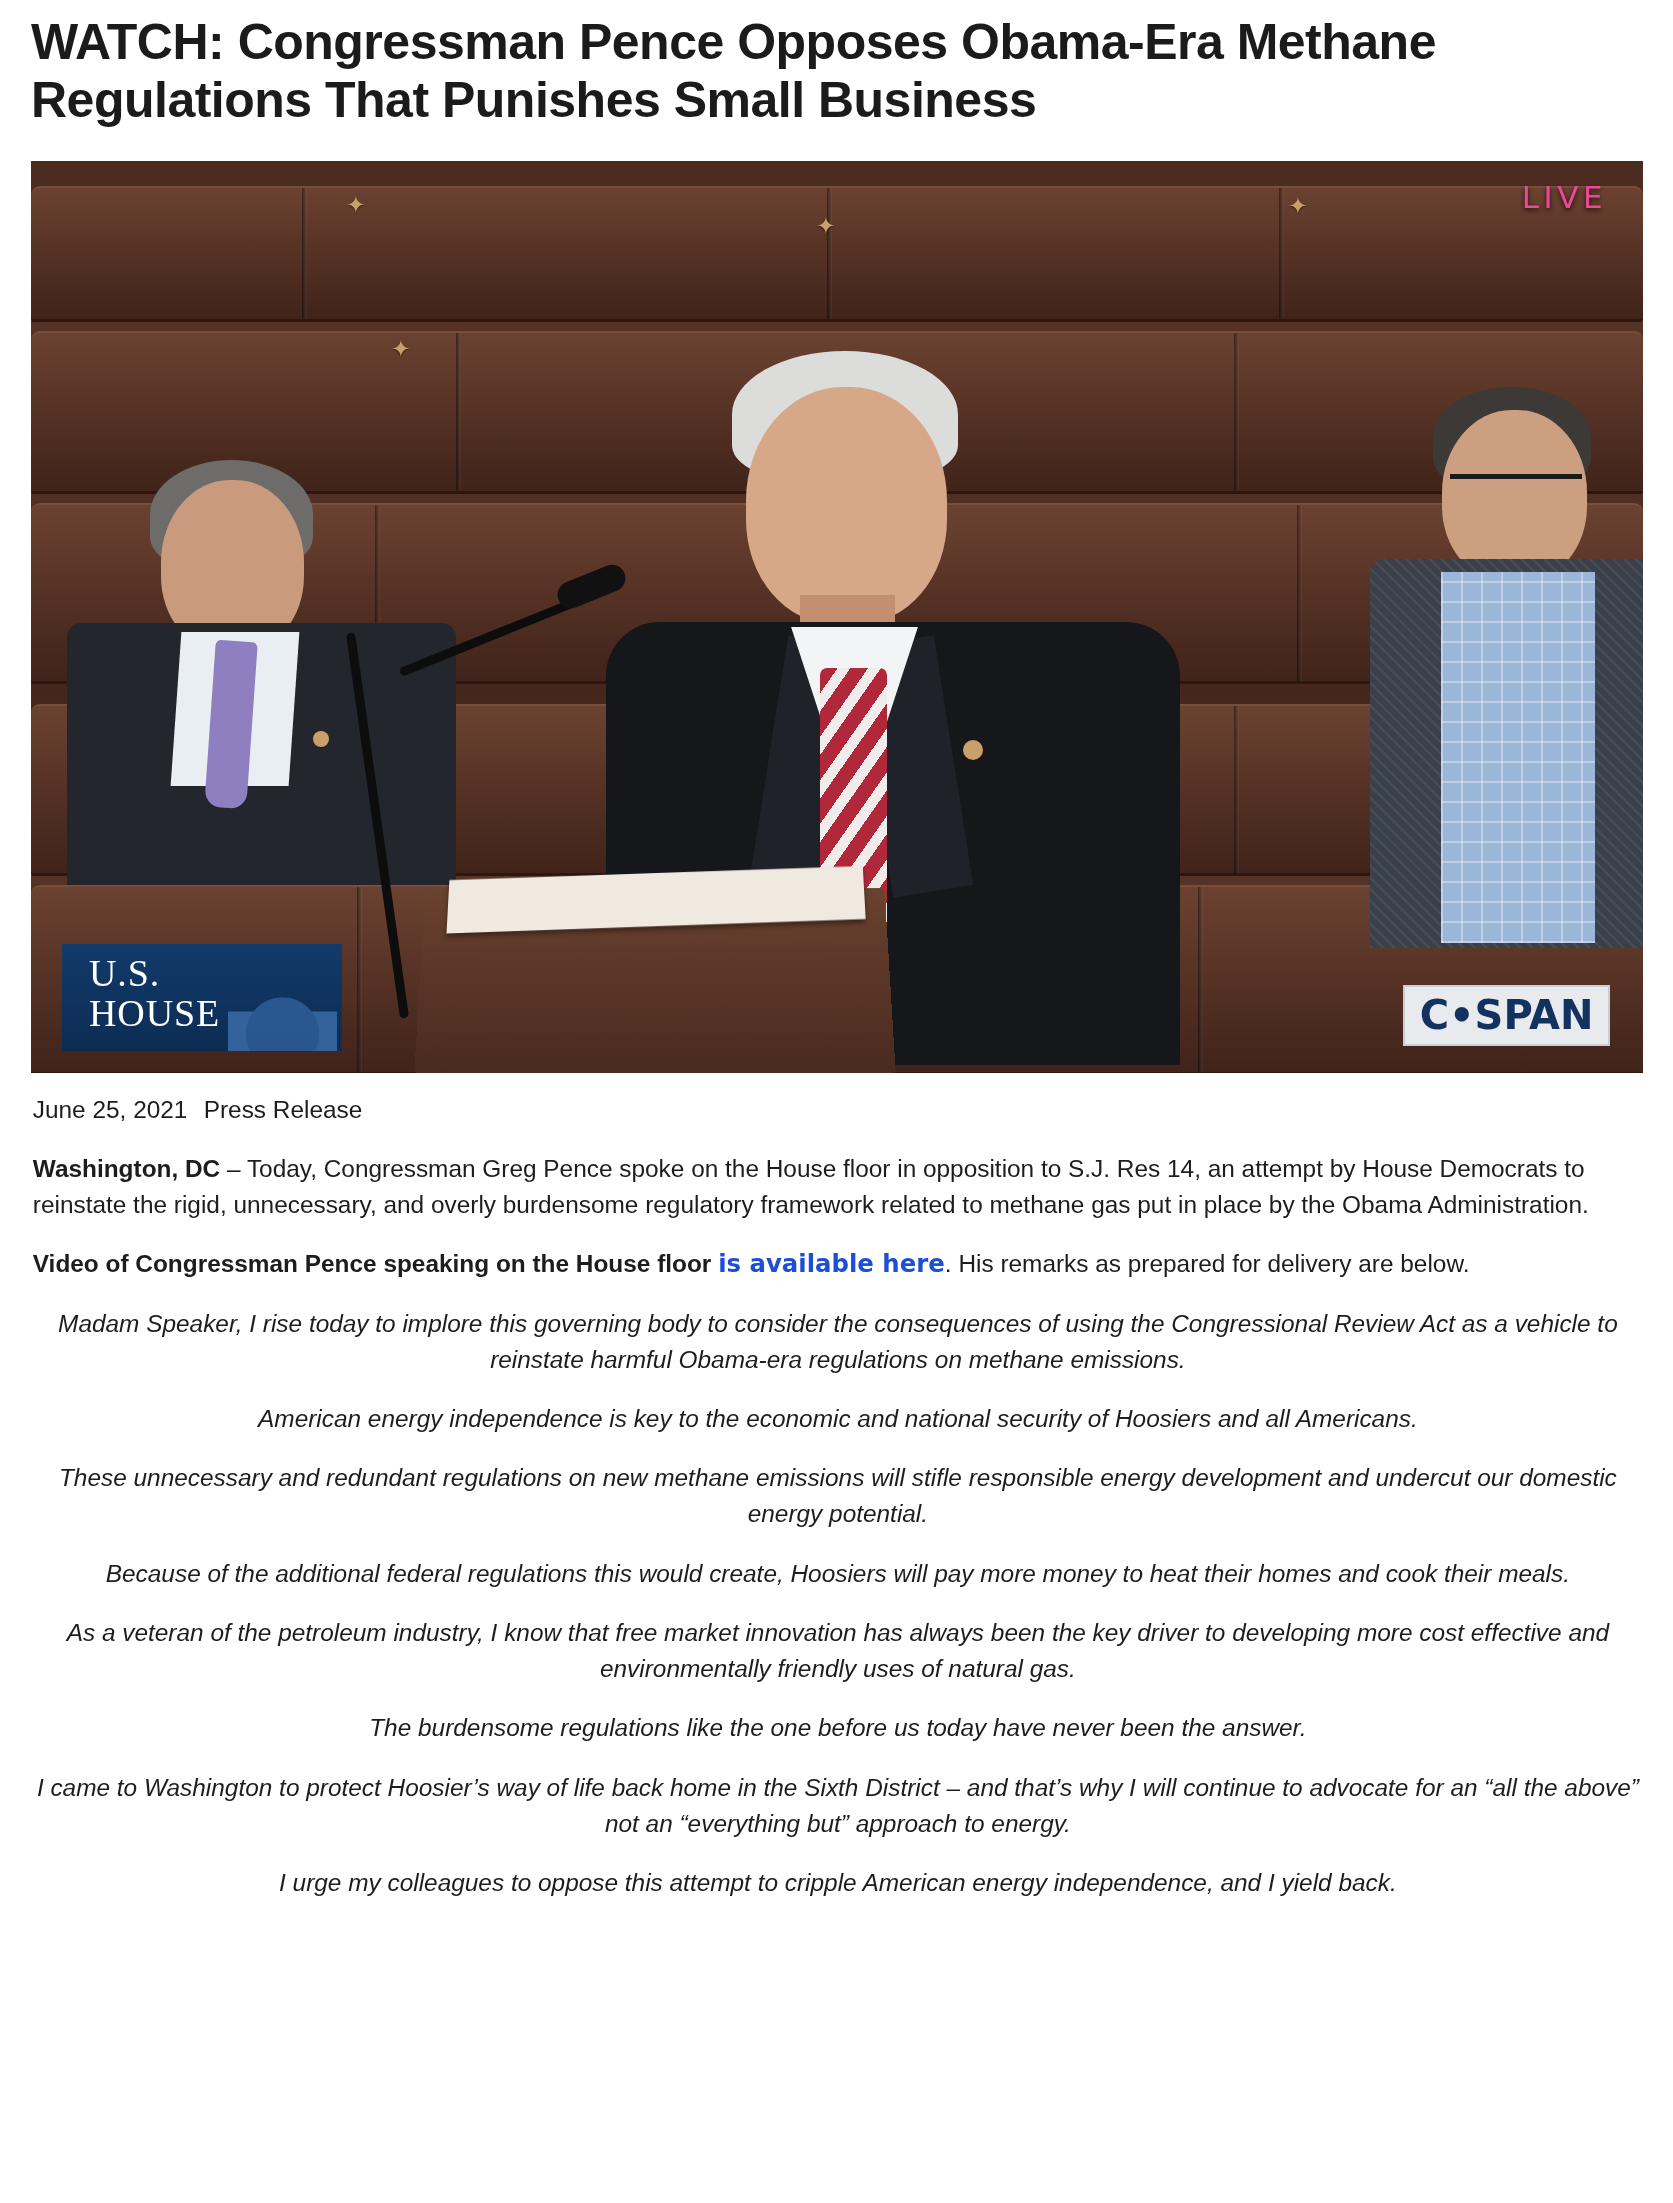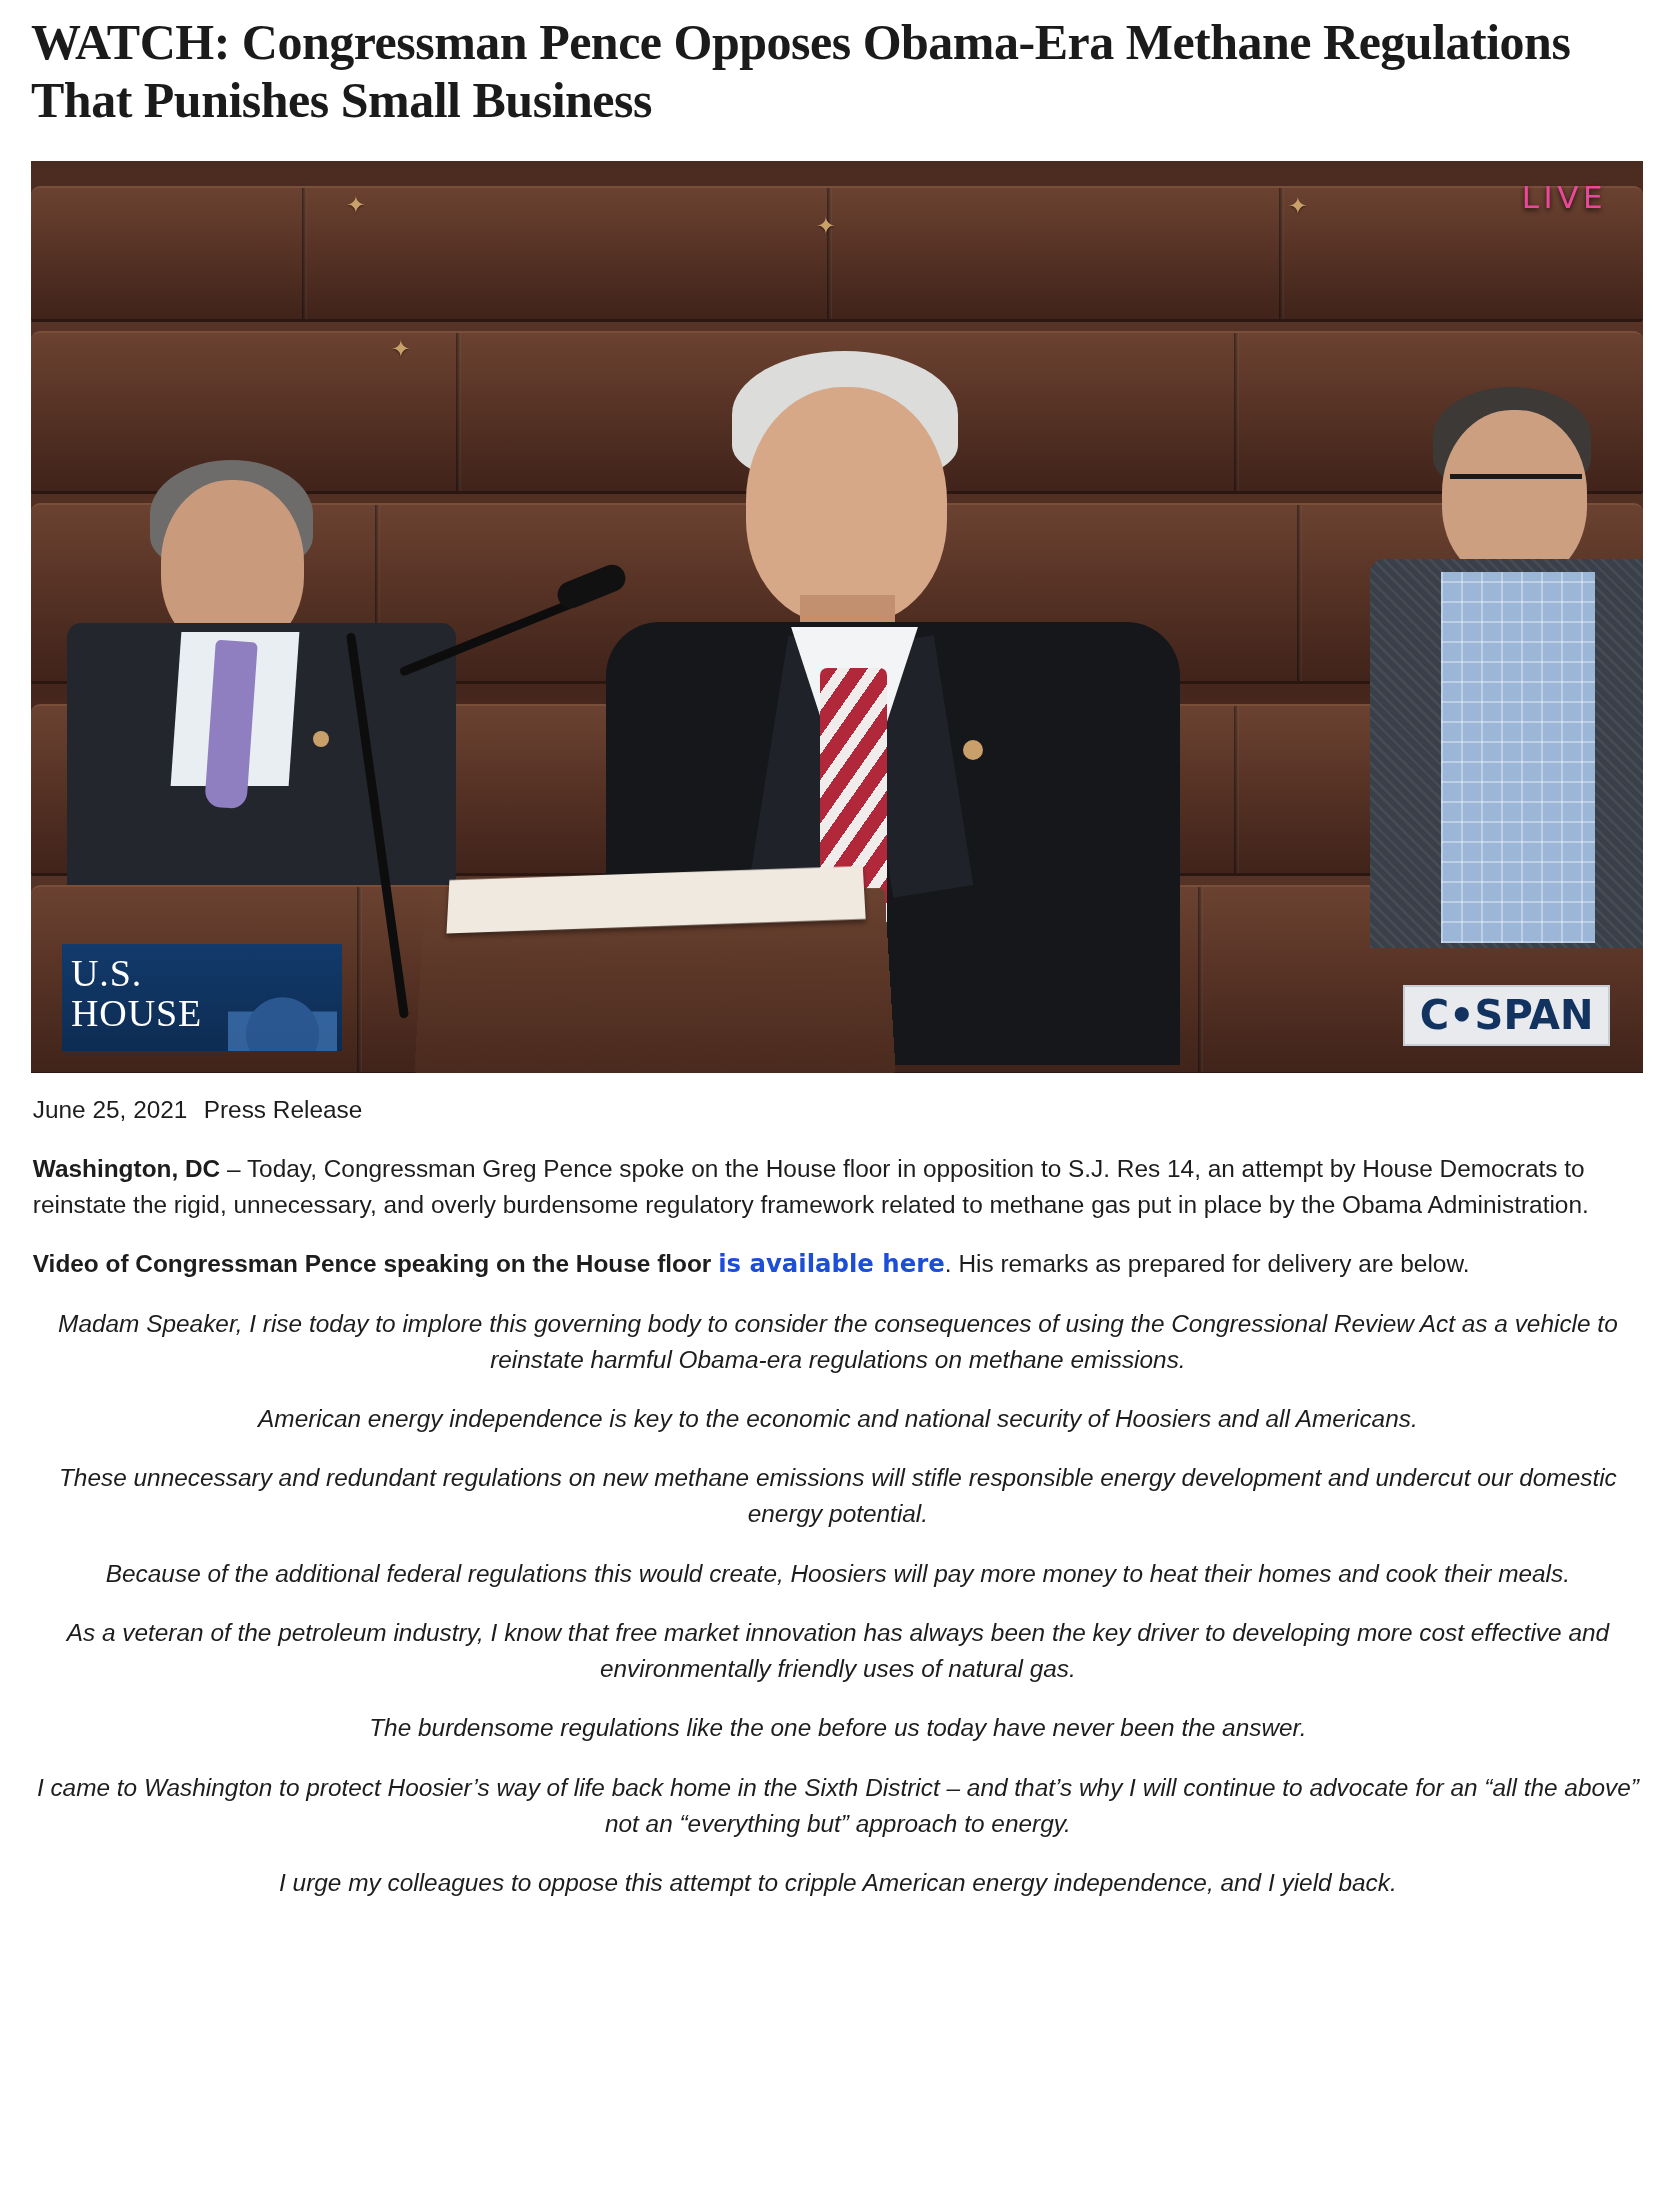--- a/index.html
+++ b/index.html
@@ -12,21 +12,21 @@
     width: 1674px;
     min-height: 2204px;
     font-family: "Liberation Sans", sans-serif;
     color: #1a1a1a;
   }
   .page {
     width: 1674px;
     padding: 12.7px 31px 0 31px;
   }
   .headline {
-    font-family: Liberation Serif, serif;
+    font-family: Liberation Sans, sans-serif;
     font-weight: 700;
     font-size: 50px;
     line-height: 1.17;
     letter-spacing: -0.5px;
     color: #1b1b1b;
     margin: 0 0 31px 0;
     max-width: 1556px;
   }
   .media {
     position: relative;
@@ -134,21 +134,21 @@
 
   .live-badge {
     position: absolute; right: 36px; top: 18px;
     color: #ec4899; font-family: "DejaVu Sans", sans-serif;
     font-size: 31px; letter-spacing: 4.5px; font-weight: 400;
     text-shadow: 0 1.8px 5.4px rgba(0,0,0,.8);
   }
   .ushouse {
     position: absolute; left: 31px; bottom: 22px; width: 280px; height: 107px;
     background: linear-gradient(180deg, #123a6b 0%, #0d2c53 100%);
-    color: #fff; padding: 9px 9px;
+    color: #fff; padding: 9px 27px;
     font-family: "Liberation Serif", serif;
     overflow: hidden;
   }
   .ushouse .l1 { font-size: 38px; letter-spacing: 0.9px; line-height: 1.06; }
   .ushouse .l2 { font-size: 38px; letter-spacing: 0.9px; line-height: 1.06; }
   .ushouse .dome {
     position: absolute; right: 5.4px; bottom: -5.4px; width: 109px; height: 100px;
     background: radial-gradient(circle at 50% 78%, #2f5e99 0 38%, transparent 39%),
                 linear-gradient(180deg, transparent 55%, #3a6ca8 56%);
     opacity: .85;

